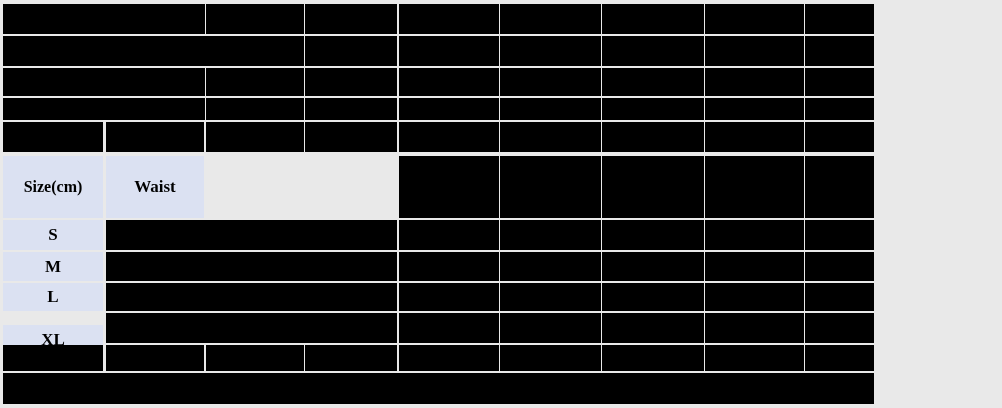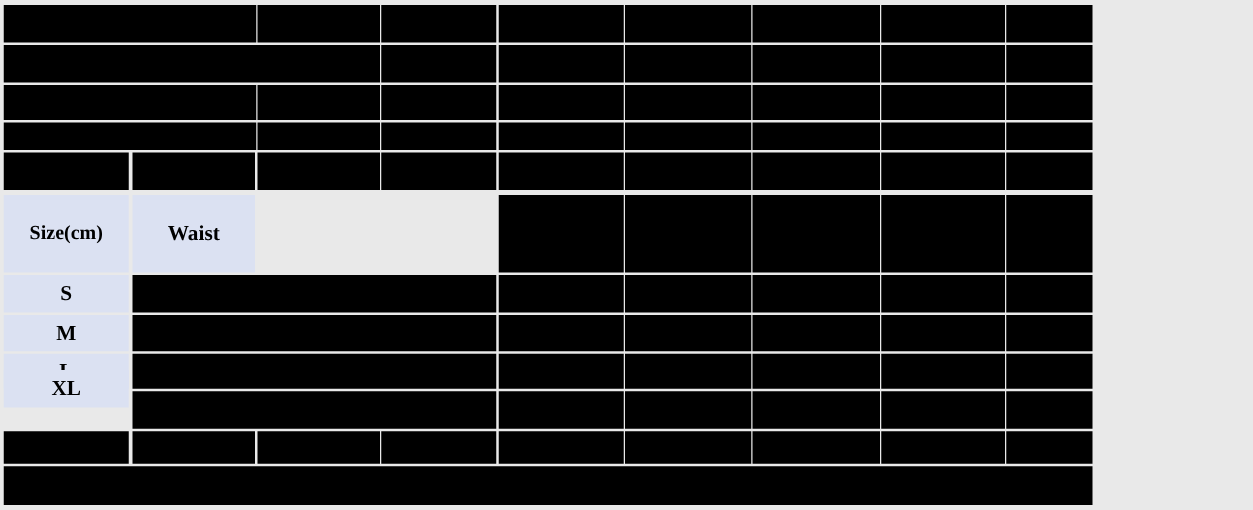--- a/index.html
+++ b/index.html
@@ -140,21 +140,21 @@
     <span class="txt">L</span>
   </div>
   <div class="cell" style="left:106px; top:283px; width:291px; height:28px;"></div>
   <div class="cell" style="left:399px; top:283px; width:100px; height:28px;"></div>
   <div class="cell" style="left:500px; top:283px; width:101px; height:28px;"></div>
   <div class="cell" style="left:602px; top:283px; width:102px; height:28px;"></div>
   <div class="cell" style="left:705px; top:283px; width:99px;  height:28px;"></div>
   <div class="cell" style="left:805px; top:283px; width:99px;  height:28px;"></div>
   <div class="cell" style="left:905px; top:283px; width:94px;  height:28px;"></div>
 
-  <div class="cell lav" style="left:3px; top:296px; width:100px; height:30px;">
+  <div class="cell lav" style="left:3px; top:325px; width:100px; height:30px;">
     <span class="txt">XL</span>
   </div>
   <div class="cell" style="left:106px; top:313px; width:291px; height:30px;"></div>
   <div class="cell" style="left:399px; top:313px; width:100px; height:30px;"></div>
   <div class="cell" style="left:500px; top:313px; width:101px; height:30px;"></div>
   <div class="cell" style="left:602px; top:313px; width:102px; height:30px;"></div>
   <div class="cell" style="left:705px; top:313px; width:99px;  height:30px;"></div>
   <div class="cell" style="left:805px; top:313px; width:99px;  height:30px;"></div>
   <div class="cell" style="left:905px; top:313px; width:94px;  height:30px;"></div>
 

